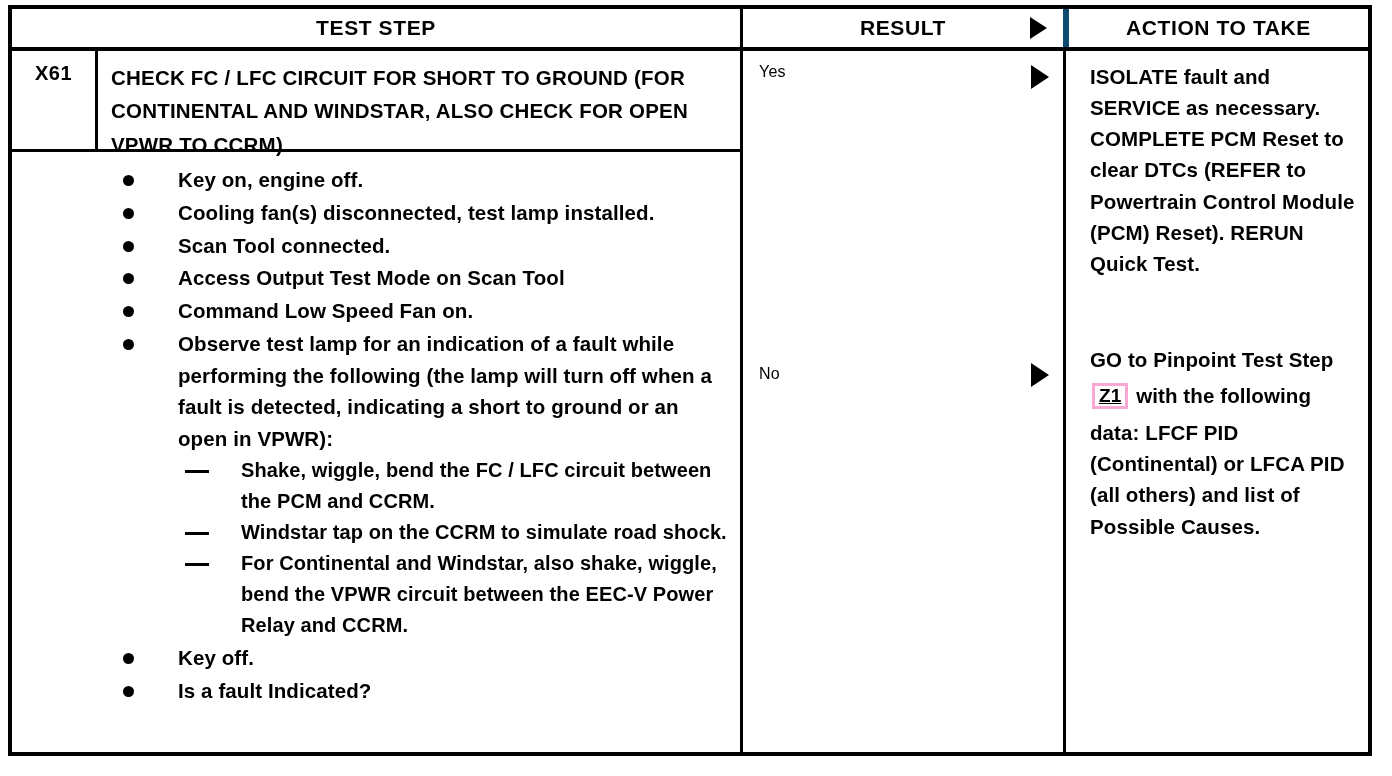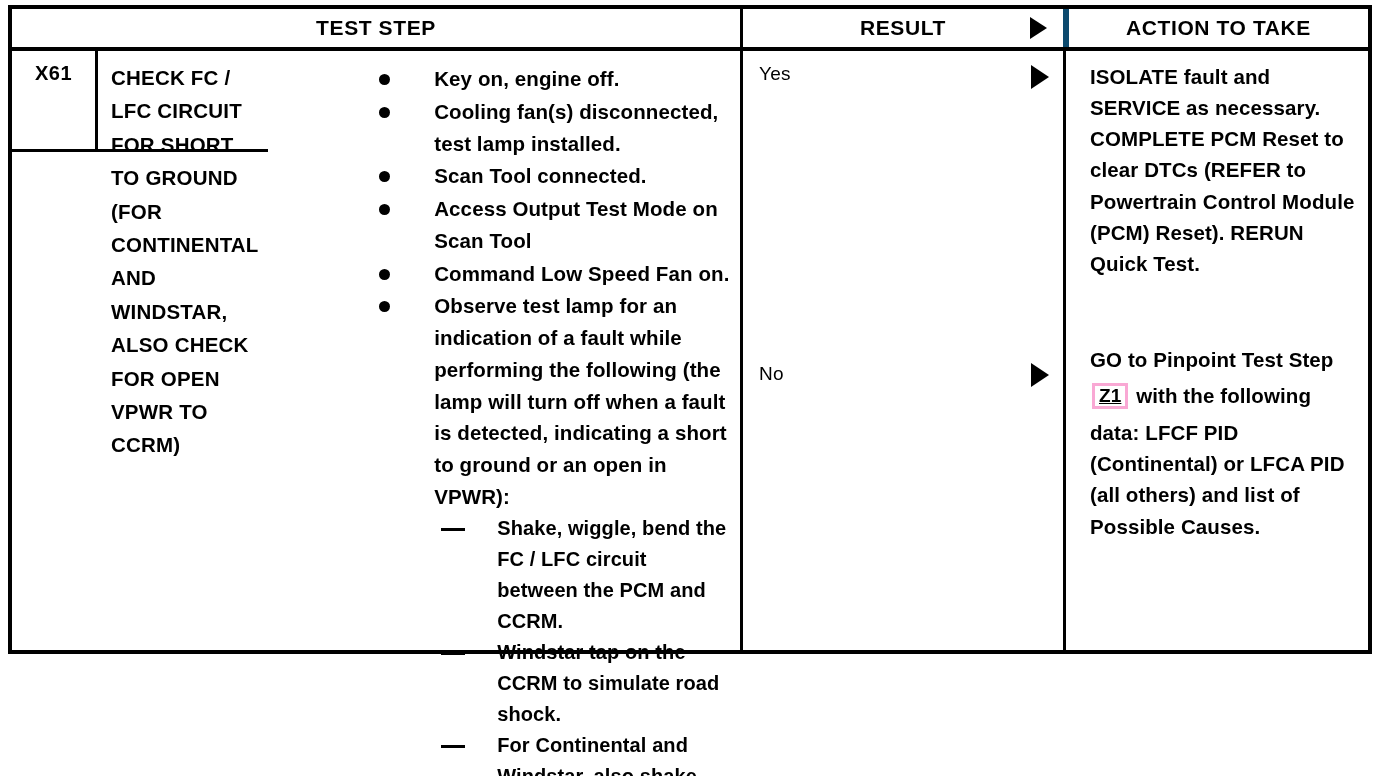--- a/index.html
+++ b/index.html
@@ -14,21 +14,21 @@
     color: #000000;
     overflow: hidden;
   }
 
   
   #diag-table {
     position: absolute;
     left: 8px;
     top: 5px;
     width: 1364px;
-    height: 649px;
+    height: 751px;
     box-sizing: border-box;
     border: 4px solid #000;
     display: flex;
     flex-direction: column;
     background: #fff;
   }
 
   
   .thead {
     display: flex;
@@ -62,21 +62,21 @@
     border-bottom: 11px solid transparent;
   }
 
   
   .tbody {
     display: flex;
     flex: 1 1 auto;
     min-height: 0;
   }
 
-  .col-teststep { width: 728px; box-sizing: border-box; display: flex; flex-direction: row; }
+  .col-teststep { width: 728px; box-sizing: border-box; display: flex; flex-direction: column; }
   .col-result   { width: 323px; box-sizing: border-box; border-left: 3px solid #000; position: relative; }
   .col-action   { flex: 1;      box-sizing: border-box; border-left: 3px solid #000; position: relative; }
 
   
   .step-head {
     display: flex;
     border-bottom: 3px solid #000;
     box-sizing: border-box;
     height: 101px;
     flex: 0 0 101px;
@@ -160,21 +160,21 @@
   
   .result-entry {
     position: absolute;
     left: 0;
     right: 0;
     display: flex;
     align-items: flex-start;
     justify-content: space-between;
   }
   .result-label {
-    font-size: 19px;
+    font-size: 16px;
     font-weight: normal;
     padding-left: 16px;
     letter-spacing: 0.2px;
   }
   .result-arrow {
     width: 0; height: 0;
     border-left: 18px solid #000;
     border-top: 12px solid transparent;
     border-bottom: 12px solid transparent;
     margin-right: 14px;

